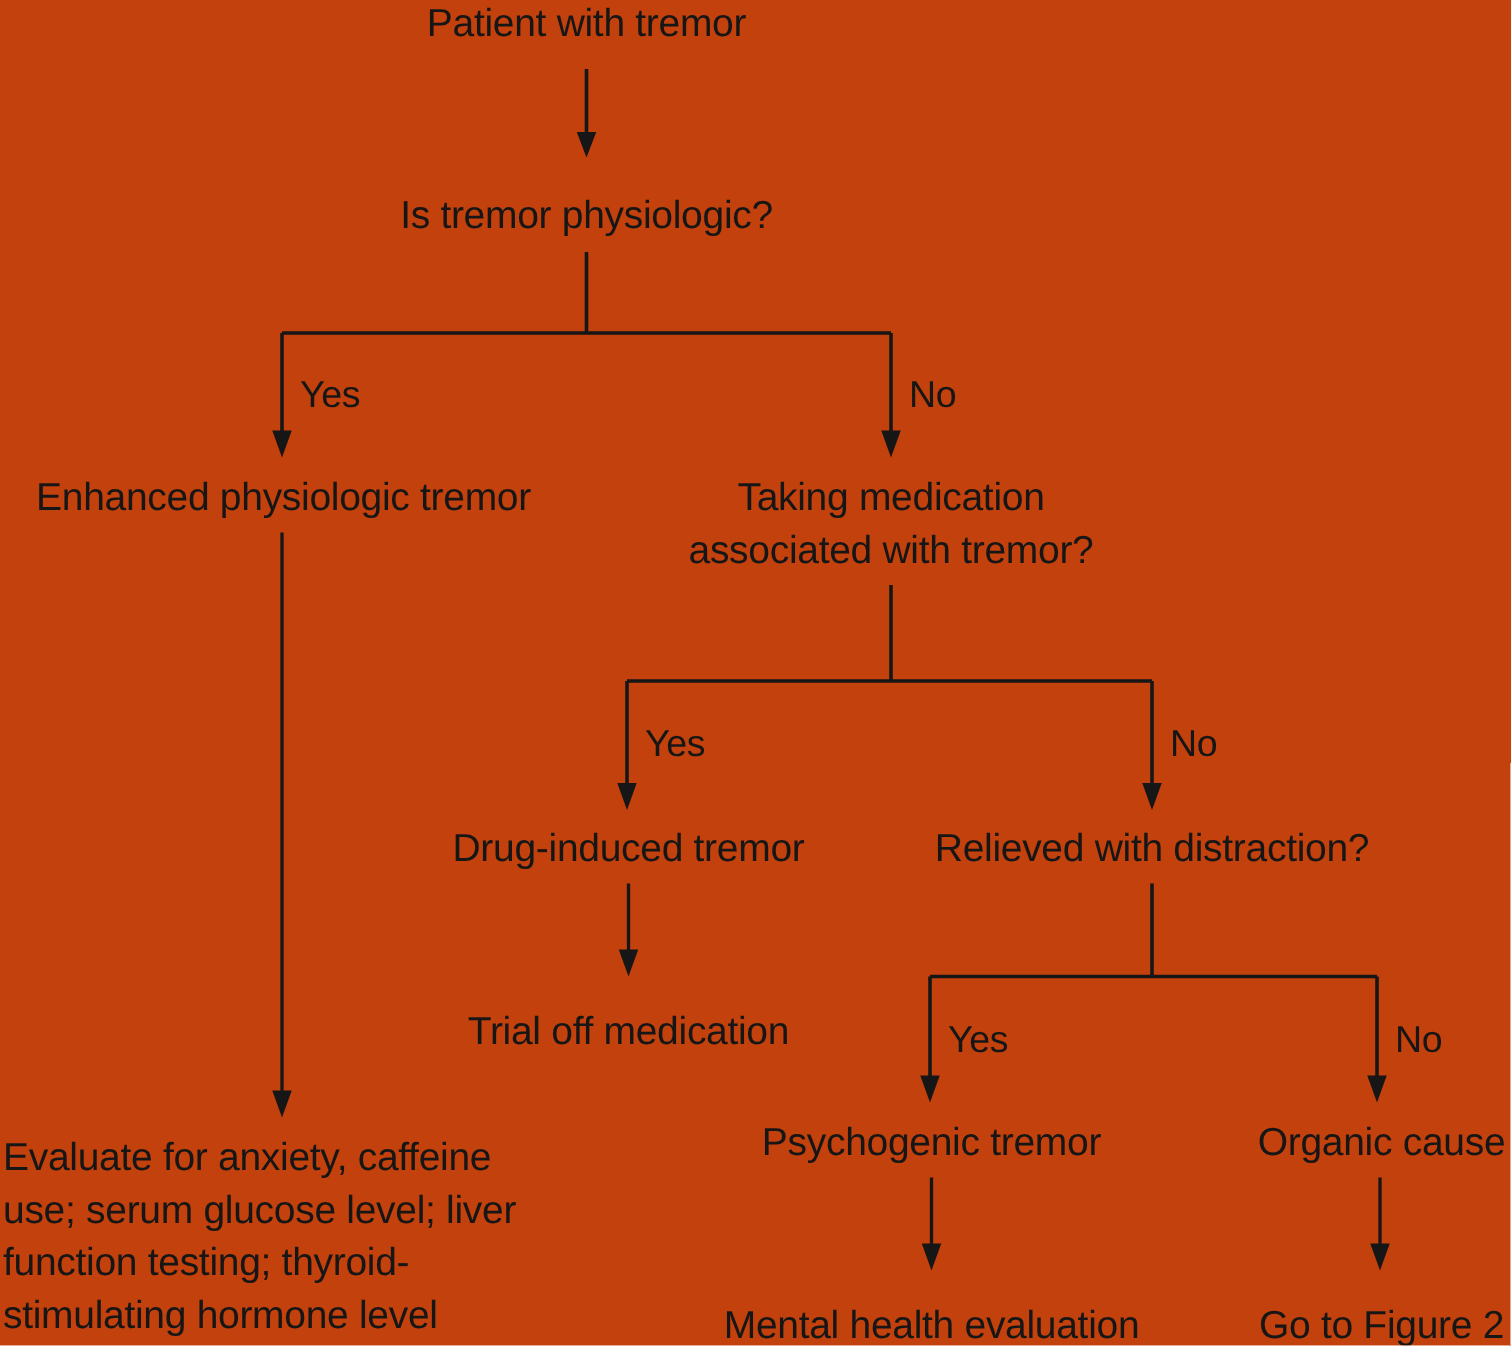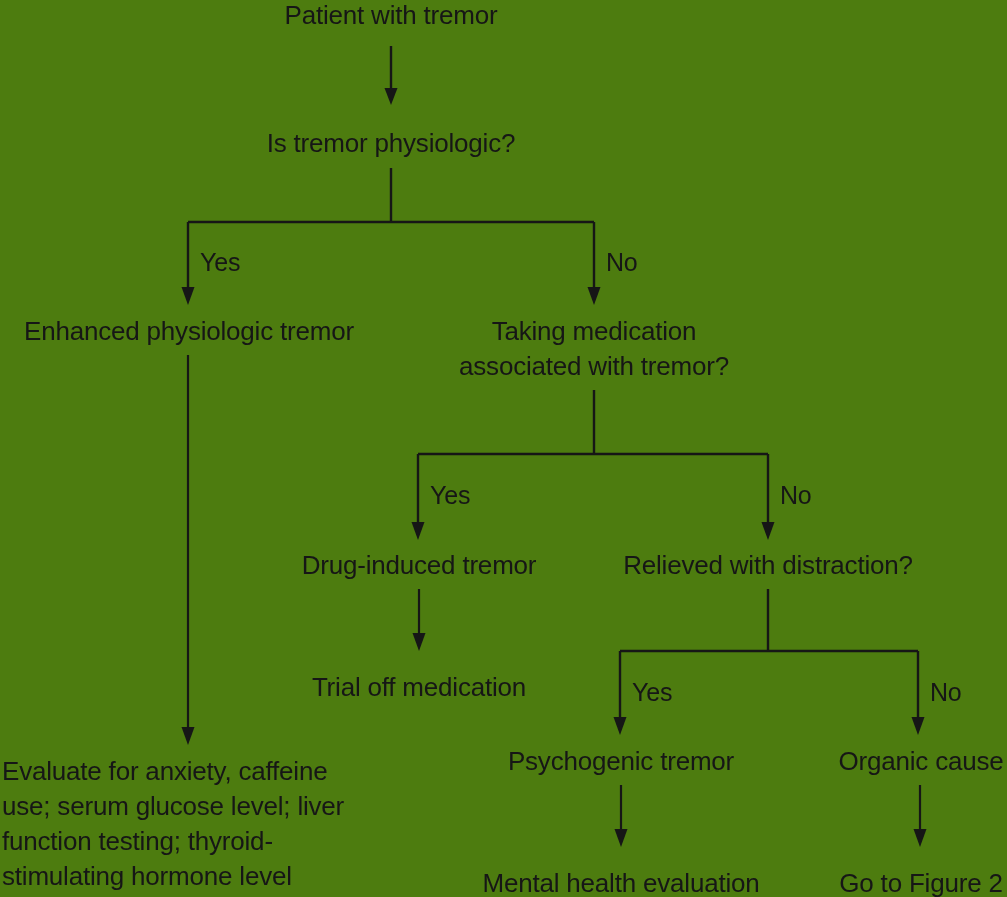--- a/index.html
+++ b/index.html
@@ -4,21 +4,21 @@
 <style>
   html, body {
     margin: 0;
     padding: 0;
     background: #ffffff;
   }
   #figure-root {
     position: relative;
     width: 1007px;
     height: 897px;
-    background: #4d7c0f;
+    background: #c2410c;
     font-family: "Liberation Sans", sans-serif;
     overflow: hidden;
   }
   #flow-svg {
     position: absolute;
     top: 0;
     left: 0;
     width: 1007px;
     height: 897px;
   }

